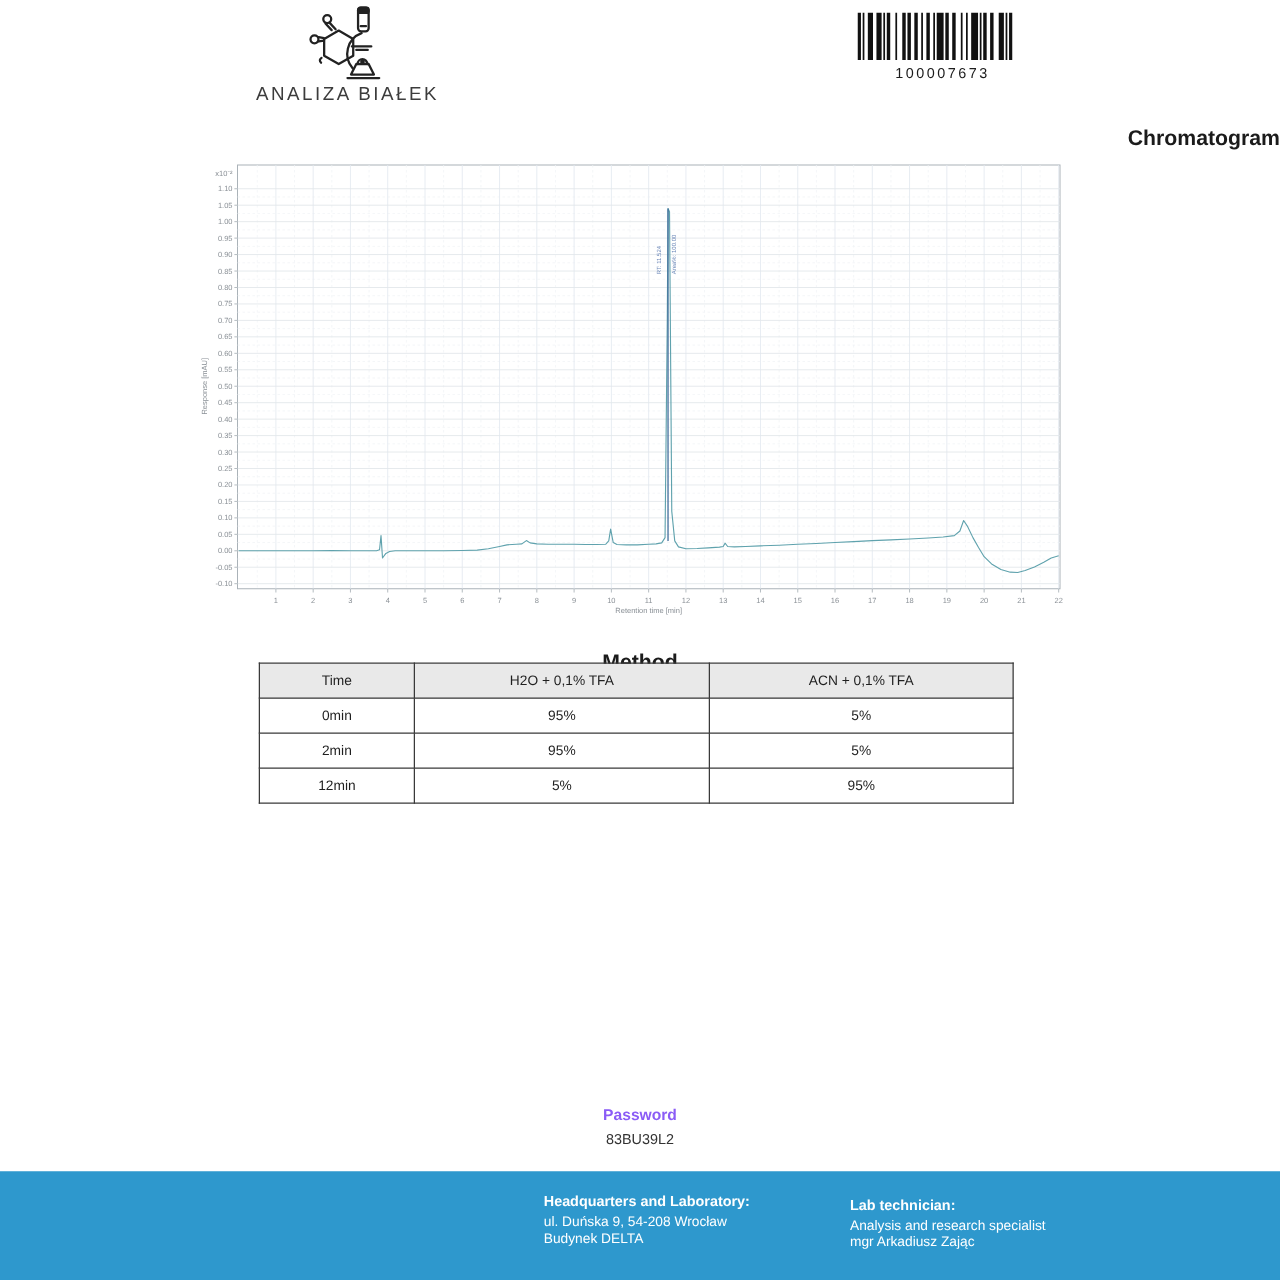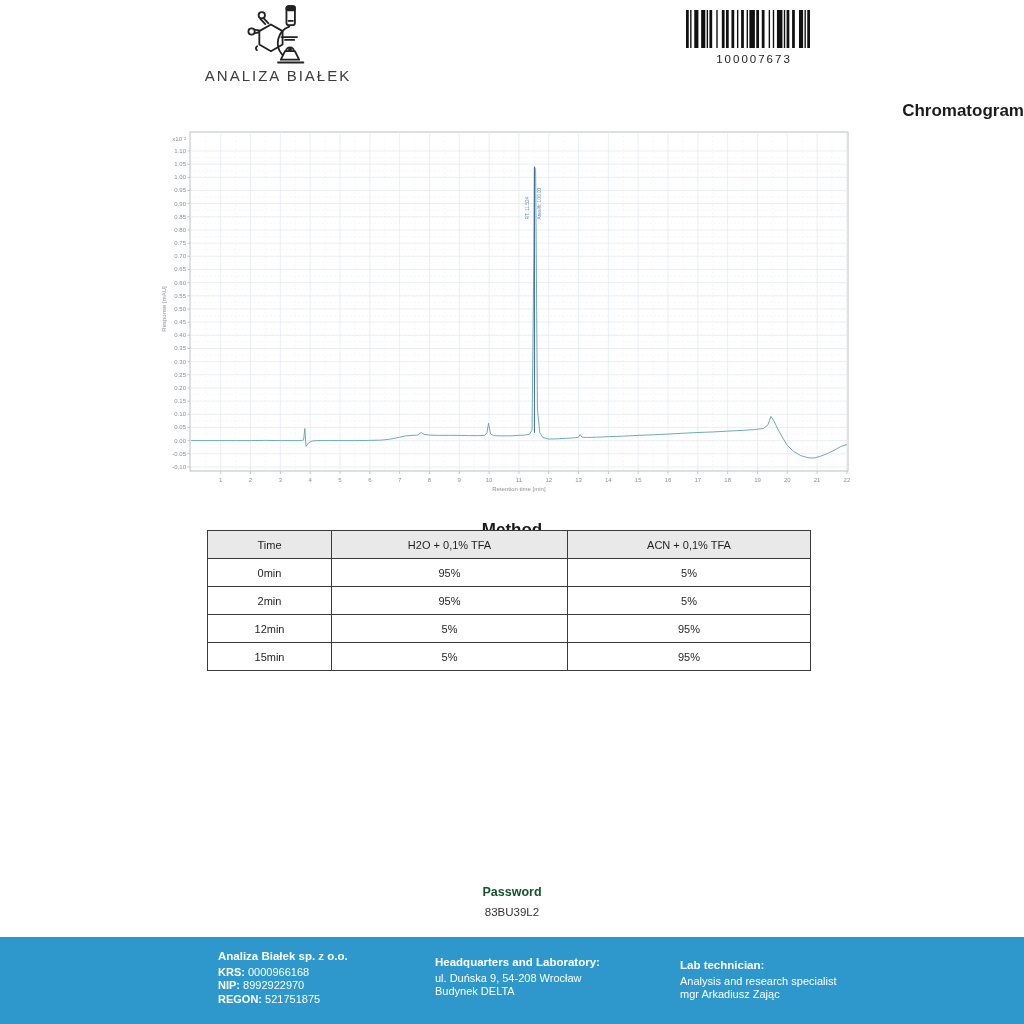--- a/index.html
+++ b/index.html
@@ -26,21 +26,21 @@
 
   
   #method-table{position:absolute;left:207px;top:530px;border-collapse:collapse;table-layout:fixed;}
   #method-table th,#method-table td{border:1.6px solid #3a3a3a;text-align:center;font-size:11px;color:#1f1f1f;height:27px;padding:0 16px;}
   #method-table th{background:#e9e9e9;font-weight:400;}
   .col-time{width:124px;}
   .col-h2o{width:236px;}
   .col-acn{width:243px;}
 
   
-  #password-label{position:absolute;left:0;top:885px;width:1024px;text-align:center;font-size:12.5px;font-weight:bold;color:#14532d;}
+  #password-label{position:absolute;left:0;top:885px;width:1024px;text-align:center;font-size:12.5px;font-weight:bold;color:#8b5cf6;}
   #password-value{position:absolute;left:0;top:906px;width:1024px;text-align:center;font-size:11.5px;color:#333;}
 
   
   #footer{position:absolute;left:0;top:937px;width:1024px;height:87px;background:#2e98cd;color:#fff;}
   .f-col{position:absolute;top:0;font-size:11px;line-height:13.5px;}
   #f-col1{left:218px;top:13px;width:210px;}
   #f-col2{left:435px;top:19px;width:235px;}
   #f-col3{left:680px;top:22px;width:240px;}
   .f-title{font-weight:bold;font-size:11.5px;margin-bottom:2px;}
   .f-line b{font-weight:bold;}
@@ -326,38 +326,27 @@
         <tr>
           <td>2min</td>
           <td>95%</td>
           <td>5%</td>
         </tr>
         <tr>
           <td>12min</td>
           <td>5%</td>
           <td>95%</td>
         </tr>
-        <tr>
-          <td>15min</td>
-          <td>5%</td>
-          <td>95%</td>
-        </tr>
       </tbody>
   </table>
 
   <div id="password-label">Password</div>
   <div id="password-value">83BU39L2</div>
 
   <div id="footer" style="background: rgb(46, 152, 205);">
-    <div class="f-col" id="f-col1">
-      <div class="f-title">Analiza Białek sp. z o.o.</div>
-      <div class="f-line"><b>KRS:</b> <span>0000966168</span></div>
-      <div class="f-line"><b>NIP:</b> <span>8992922970</span></div>
-      <div class="f-line"><b>REGON:</b> <span>521751875</span></div>
-    </div>
     <div class="f-col" id="f-col2">
       <div class="f-title">Headquarters and Laboratory:</div>
       <div class="f-line">ul. Duńska 9, 54-208 Wrocław</div>
       <div class="f-line">Budynek DELTA</div>
     </div>
     <div class="f-col" id="f-col3">
       <div class="f-title">Lab technician:</div>
       <div class="f-line">Analysis and research specialist</div>
       <div class="f-line">mgr Arkadiusz Zając</div>
     </div>

